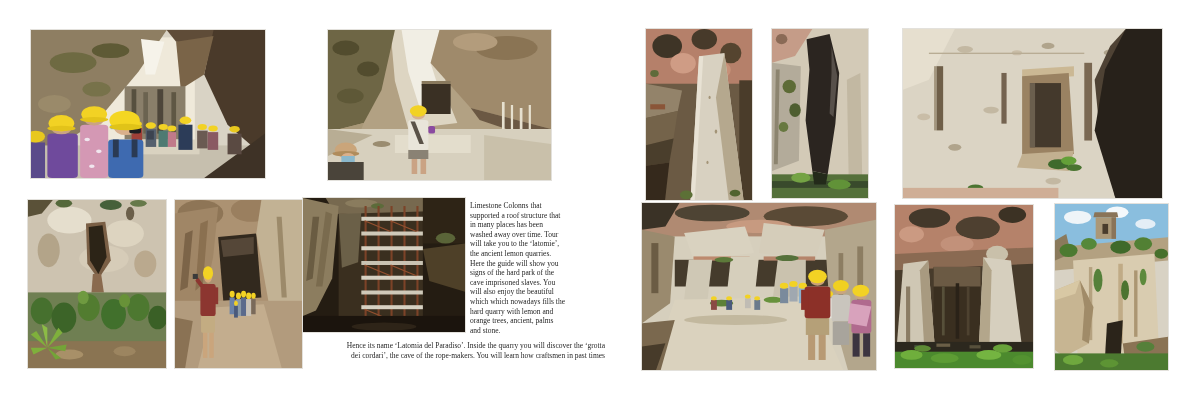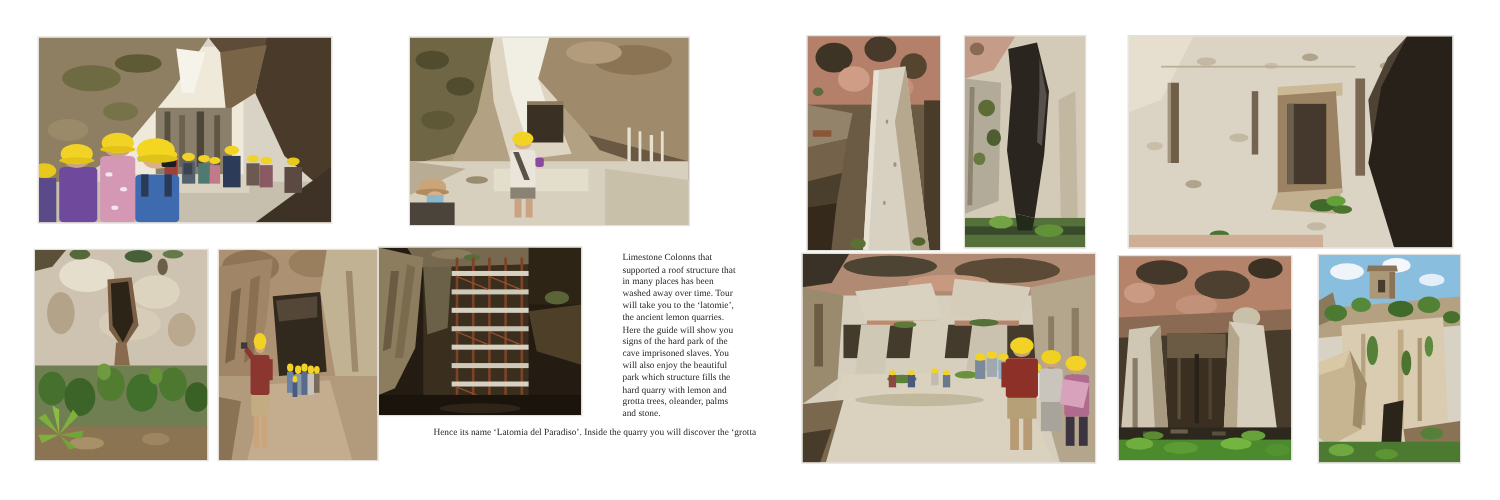--- a/index.html
+++ b/index.html
@@ -21,21 +21,21 @@
   .p7{left:172px;top:29px;width:96px;height:169px;}
   .p8{left:303px;top:29px;width:259px;height:169px;}
   .p9{left:42px;top:203px;width:234px;height:167px;}
   .p10{left:295px;top:205px;width:138px;height:163px;}
   .p11{left:455px;top:204px;width:113px;height:166px;}
   
   .text-block{position:absolute;left:470px;top:201px;width:104px;
               font-size:7.5px;line-height:9.6px;color:#1f1f1f;}
   .caption-block{position:absolute;left:305px;top:341px;width:300px;
               font-size:7.5px;line-height:10px;color:#1f1f1f;text-align:right;}
-  .tline{white-space:nowrap;margin-left:28px;}
+  .tline{white-space:nowrap;}
 </style>
 </head>
 <body>
 
 <div class="spread">
 
   <div class="page page-left">
 
     <figure class="photo p1" aria-label="Tour group wearing yellow hard hats inside a large limestone cave">
       <svg viewBox="0 0 100 100" preserveAspectRatio="none">
@@ -266,28 +266,29 @@
       <div class="tline">Limestone Colonns that</div>
       <div class="tline">supported a roof structure that</div>
       <div class="tline">in many places has been</div>
       <div class="tline">washed away over time.  Tour</div>
       <div class="tline">will take you to the ‘latomie’,</div>
       <div class="tline">the ancient lemon quarries.</div>
       <div class="tline">Here the guide will show you</div>
       <div class="tline">signs of the hard park of the</div>
       <div class="tline">cave imprisoned slaves. You</div>
       <div class="tline">will also enjoy the beautiful</div>
-      <div class="tline">park which structure fills the</div>
+      <div class="tline">which which nowadays fills the</div>
       <div class="tline">hard quarry with lemon and</div>
-      <div class="tline">grotta trees, oleander, palms</div>
+      <div class="tline">orange trees, ancient, palms</div>
       <div class="tline">and stone.</div>
     </div>
 
     <div class="caption-block">
       <div class="tline">Hence its name ‘Latomia del Paradiso’. Inside the quarry you will discover the ‘grotta</div>
+      <div class="tline">dei cordari’, the cave of the rope-makers. You will learn how craftsmen in past times</div>
     </div>
   </div>
 
   <div class="page page-right">
 
     <figure class="photo p6" aria-label="Carved rock pillar beneath a pink-tinged cave ceiling">
       <svg viewBox="0 0 100 100" preserveAspectRatio="none">
         <rect x="0" y="0" width="100" height="100" fill="#6b5a44"></rect>
         <rect x="0" y="0" width="100" height="32" fill="#b5806a"></rect>
         <ellipse cx="20" cy="10" rx="14" ry="7" fill="#3e3426"></ellipse>

